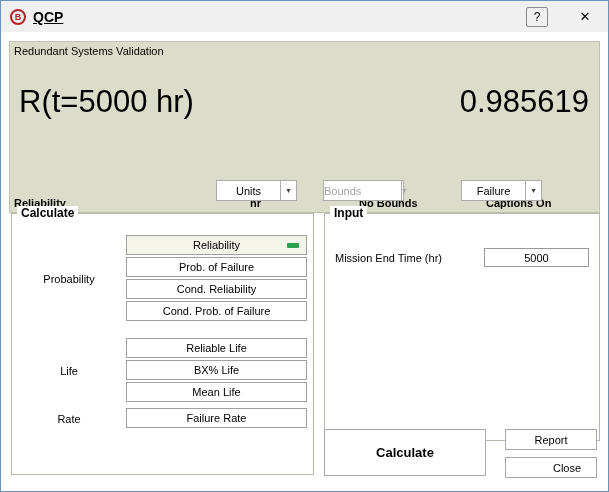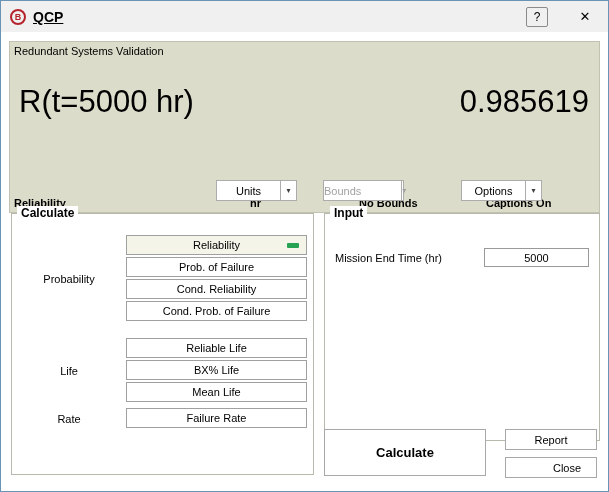--- a/index.html
+++ b/index.html
@@ -167,21 +167,21 @@
 
   <div class="dropdown dd-units">
     <span class="dd-label">Units</span>
     <span class="dd-arrow">▾</span>
   </div>
   <div class="dropdown dd-bounds dd-disabled">
     <span class="dd-label">Bounds</span>
     <span class="dd-arrow">▾</span>
   </div>
   <div class="dropdown dd-options">
-    <span class="dd-label">Options</span>
+    <span class="dd-label">Failure</span>
     <span class="dd-arrow">▾</span>
   </div>
 
   <div class="fieldset calc-fs">
     <span class="legend">Calculate</span>
     <div class="fs-content">
 
       <div class="group group-probability">
         <div class="group-label">Probability</div>
         <div class="btn-stack">

